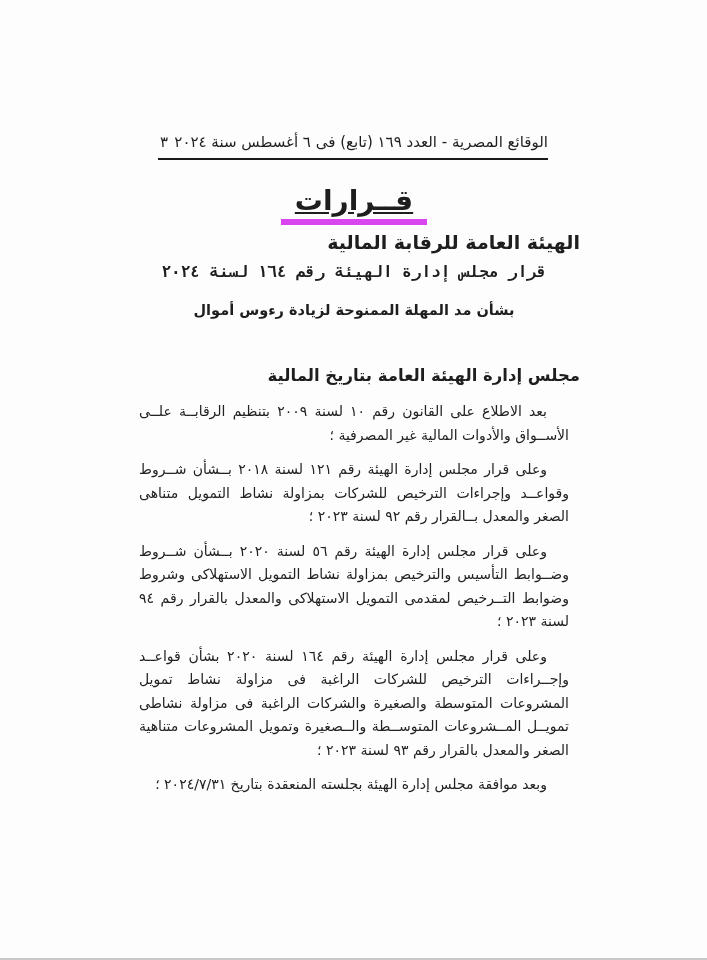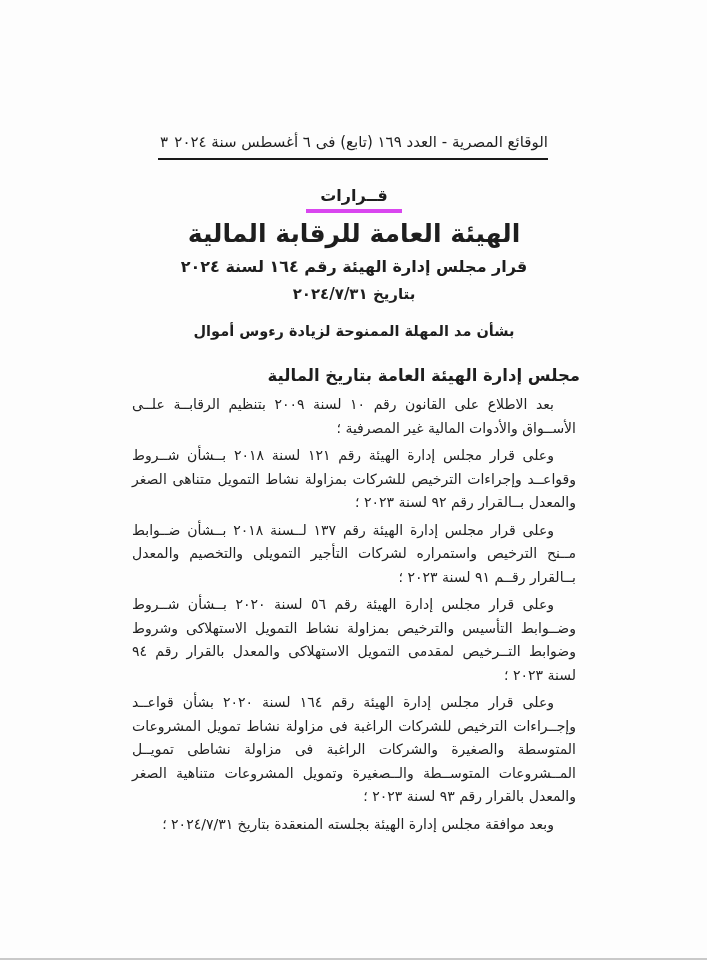--- a/index.html
+++ b/index.html
@@ -37,45 +37,46 @@
   .title-block {
     position: absolute;
     top: 186px;
     right: 127px;
     width: 452px;
     text-align: center;
   }
   .decisions-title {
     display: inline-block;
     font-weight: bold;
-    font-size: 16px;
+    font-size: 28px;
     line-height: 1.05;
     padding: 0 14px 4px 14px;
-    border-bottom: 4px solid #d946ef;
+    border-bottom: 6px solid #d946ef;
+    text-decoration: underline;
   }
-  .authority  { font-weight: bold; font-size: 25px;   margin-top: 6px; }
-  .decree     { font-weight: bold; font-size: 16px;   margin-top: 9px; }
+  .authority  { font-weight: bold; font-size: 19px;   margin-top: 6px; text-align: right; }
+  .decree     { font-weight: bold; font-size: 16px;   margin-top: 9px; font-family: Liberation Mono, monospace; }
   .date-line  { font-weight: bold; font-size: 15px;   margin-top: 9px; }
   .subject    { font-weight: bold; font-size: 14.5px; margin-top: 20px; line-height: 16px; }
 
   
   .body-text {
     position: absolute;
     top: 363px;
     right: 127px;
     width: 452px;
   }
   .opening-heading {
     font-weight: bold;
     font-size: 16.5px;
     line-height: 26px;
     text-align: right;
   }
   .para {
-    margin: 4px;
+    margin: 11px;
     font-size: 14px;
     line-height: 23.5px;
     text-align: justify;
     text-indent: 22px;
     color: #222222;
   }
   
   .scan-edge-bottom {
     position: absolute;
     left: 0;
@@ -94,28 +95,26 @@
     <span class="issue-line">الوقائع المصرية - العدد ١٦٩ (تابع) فى ٦ أغسطس سنة ٢٠٢٤</span>
     <span class="page-number">٣</span>
   </div>
 
   <div class="title-block">
     <div>
       <span class="decisions-title">قــرارات</span>
     </div>
     <div class="authority">الهيئة العامة للرقابة المالية</div>
     <div class="decree">قرار مجلس إدارة الهيئة رقم ١٦٤ لسنة ٢٠٢٤</div>
-    <div class="date-line">بتاريخ ٢٠٢٤/٧/٣١</div>
     <div class="subject">بشأن مد المهلة الممنوحة لزيادة رءوس أموال</div>
   </div>
 
   <div class="body-text">
     <div class="opening-heading">مجلس إدارة الهيئة العامة بتاريخ المالية</div>
     <p class="para">بعد الاطلاع على القانون رقم ١٠ لسنة ٢٠٠٩ بتنظيم الرقابــة علــى الأســواق والأدوات المالية غير المصرفية ؛</p>
     <p class="para">وعلى قرار مجلس إدارة الهيئة رقم ١٢١ لسنة ٢٠١٨ بــشأن شــروط وقواعــد وإجراءات الترخيص للشركات بمزاولة نشاط التمويل متناهى الصغر والمعدل بــالقرار رقم ٩٢ لسنة ٢٠٢٣ ؛</p>
-    <p class="para">وعلى قرار مجلس إدارة الهيئة رقم ١٣٧ لــسنة ٢٠١٨ بــشأن ضــوابط مــنح الترخيص واستمراره لشركات التأجير التمويلى والتخصيم والمعدل بــالقرار رقــم ٩١ لسنة ٢٠٢٣ ؛</p>
     <p class="para">وعلى قرار مجلس إدارة الهيئة رقم ٥٦ لسنة ٢٠٢٠ بــشأن شــروط وضــوابط التأسيس والترخيص بمزاولة نشاط التمويل الاستهلاكى وشروط وضوابط التــرخيص لمقدمى التمويل الاستهلاكى والمعدل بالقرار رقم ٩٤ لسنة ٢٠٢٣ ؛</p>
     <p class="para">وعلى قرار مجلس إدارة الهيئة رقم ١٦٤ لسنة ٢٠٢٠ بشأن قواعــد وإجــراءات الترخيص للشركات الراغبة فى مزاولة نشاط تمويل المشروعات المتوسطة والصغيرة والشركات الراغبة فى مزاولة نشاطى تمويــل المــشروعات المتوســطة والــصغيرة وتمويل المشروعات متناهية الصغر والمعدل بالقرار رقم ٩٣ لسنة ٢٠٢٣ ؛</p>
     <p class="para">وبعد موافقة مجلس إدارة الهيئة بجلسته المنعقدة بتاريخ ٢٠٢٤/٧/٣١ ؛</p>
   </div>
 
   <div class="scan-edge-bottom"></div>
 </div>
 
 </body></html>

